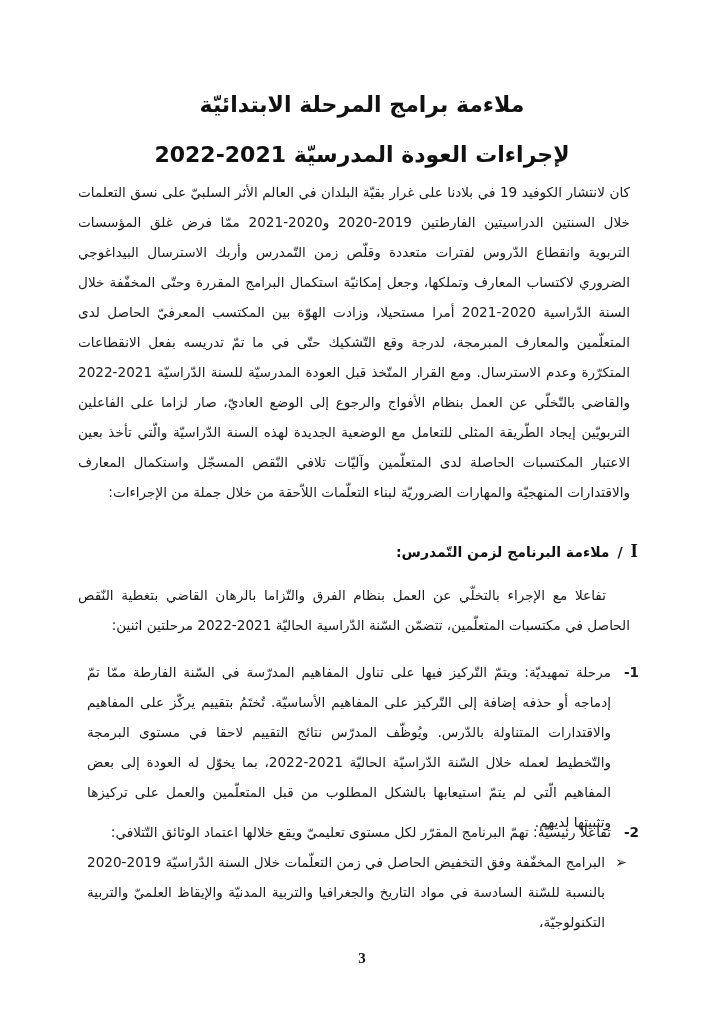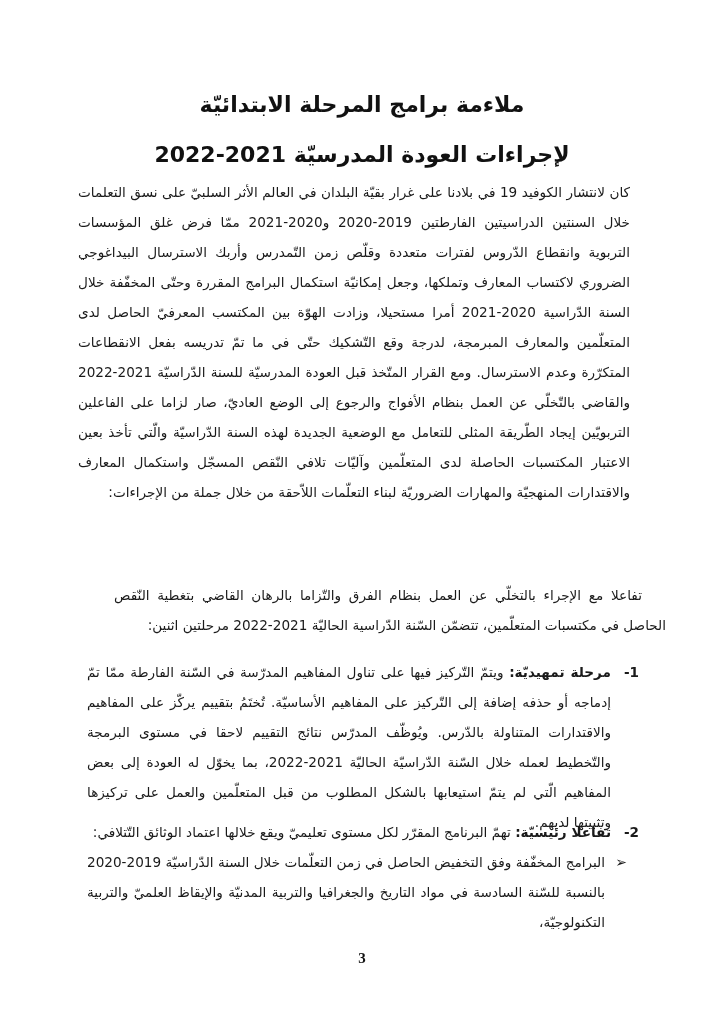--- a/index.html
+++ b/index.html
@@ -9,44 +9,47 @@
     .title { position: absolute; left: 0; width: 724px; text-align: center; direction: rtl;
              font-weight: bold; font-size: 22px; color: #111; }
     .t1 { top: 92px; }
     .t2 { top: 142px; }
     .body { position: absolute; left: 78px; width: 552px; direction: rtl; text-align: justify;
             text-align-last: right; font-size: 13.6px; line-height: 30px; color: #1a1a1a; }
     .p1 { top: 177px; }
     .sec { position: absolute; right: 86px; top: 540px; direction: rtl; font-weight: bold; font-size: 14px; }
     .sec .roman { font-family: "Liberation Serif", serif; font-size: 19px; font-weight: bold; margin-left: 8px; }
     .sec .slash { margin-left: 8px; }
-    .p2 { top: 580px; margin-left: 36px; }
+    .p2 { top: 580px; }
     .p2 .indent { display: inline-block; width: 24px; }
     .list { position: absolute; left: 87px; width: 552px; direction: rtl; font-size: 13.6px; line-height: 30px; color:#1a1a1a; }
     .li1 { top: 657px; }
     .li2 { top: 817px; }
     .li-row { position: relative; padding-right: 28px; text-align: justify; text-align-last: right; }
     .marker { position: absolute; right: 0; top: 0; font-weight: bold; font-family: "DejaVu Sans", sans-serif; direction: ltr; }
-    .lbl { font-weight: bold; }
+    .lbl { font-weight: normal; }
     .sub { position: absolute; left: 87px; width: 540px; top: 847px; direction: rtl; font-size: 13.6px; line-height: 30px; color:#1a1a1a; }
     .sub-row { position: relative; padding-right: 22px; text-align: justify; text-align-last: right; }
     .arrow { position: absolute; right: 0; top: 0; font-size: 14px; }
     .pagenum { position: absolute; top: 950px; left: 0; width: 724px; text-align: center;
                font-family: "Liberation Serif", serif; font-weight: bold; font-size: 15px; }
   </style>
 </head>
 <body>
 
 <div class="page">
 
   <div class="title t1">ملاءمة برامج المرحلة الابتدائيّة</div>
   <div class="title t2">لإجراءات العودة المدرسيّة 2021-2022</div>
 
   <div class="body p1">كان لانتشار الكوفيد 19 في بلادنا على غرار بقيّة البلدان في العالم الأثر السلبيّ على نسق التعلمات خلال السنتين الدراسيتين الفارطتين 2019-2020 و2020-2021 ممّا فرض غلق المؤسسات التربوية وانقطاع الدّروس لفترات متعددة وقلّص زمن التّمدرس وأربك الاسترسال البيداغوجي الضروري لاكتساب المعارف وتملكها، وجعل إمكانيّة استكمال البرامج المقررة وحتّى المخفّفة خلال السنة الدّراسية 2020-2021 أمرا مستحيلا، وزادت الهوّة بين المكتسب المعرفيّ الحاصل لدى المتعلّمين والمعارف المبرمجة، لدرجة وقع التّشكيك حتّى في ما تمّ تدريسه بفعل الانقطاعات المتكرّرة وعدم الاسترسال. ومع القرار المتّخذ قبل العودة المدرسيّة للسنة الدّراسيّة 2021-2022 والقاضي بالتّخلّي عن العمل بنظام الأفواج والرجوع إلى الوضع العاديّ، صار لزاما على الفاعلين التربويّين إيجاد الطّريقة المثلى للتعامل مع الوضعية الجديدة لهذه السنة الدّراسيّة والّتي تأخذ بعين الاعتبار المكتسبات الحاصلة لدى المتعلّمين وآليّات تلافي النّقص المسجّل واستكمال المعارف والاقتدارات المنهجيّة والمهارات الضروريّة لبناء التعلّمات اللاّحقة من خلال جملة من الإجراءات:</div>
 
+  <div class="sec">
+    <span class="roman">I</span><span class="slash">/</span><span>ملاءمة البرنامج لزمن التّمدرس:</span>
+  </div>
 
   <div class="body p2"><span class="indent"></span><span>تفاعلا مع الإجراء بالتخلّي عن العمل بنظام الفرق والتّزاما بالرهان القاضي بتغطية النّقص الحاصل في مكتسبات المتعلّمين، تتضمّن السّنة الدّراسية الحاليّة 2021-2022 مرحلتين اثنين:</span></div>
 
   <div class="list li1">
     <div class="li-row">
       <span class="marker">-1</span>
       <span class="lbl">مرحلة تمهيديّة:</span><span> ويتمّ التّركيز فيها على تناول المفاهيم المدرّسة في السّنة الفارطة ممّا تمّ إدماجه أو حذفه إضافة إلى التّركيز على المفاهيم الأساسيّة. تُختَمُ بتقييم يركّز على المفاهيم والاقتدارات المتناولة بالدّرس. ويُوظّف المدرّس نتائج التقييم لاحقا في مستوى البرمجة والتّخطيط لعمله خلال السّنة الدّراسيّة الحاليّة 2021-2022، بما يخوّل له العودة إلى بعض المفاهيم الّتي لم يتمّ استيعابها بالشكل المطلوب من قبل المتعلّمين والعمل على تركيزها وتثبيتها لديهم.</span>
     </div>
   </div>
 

